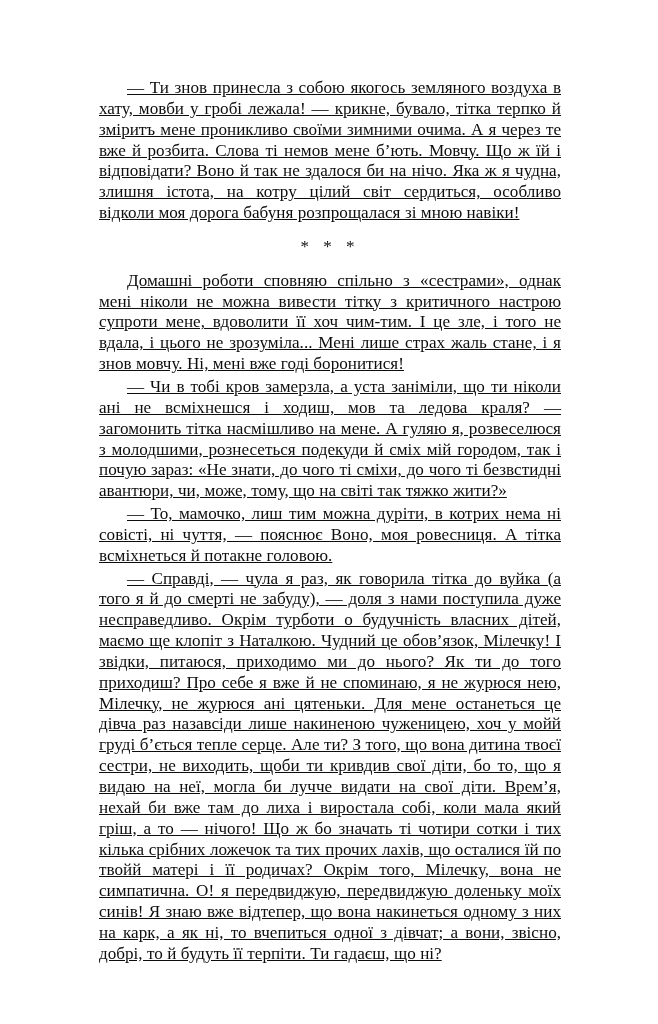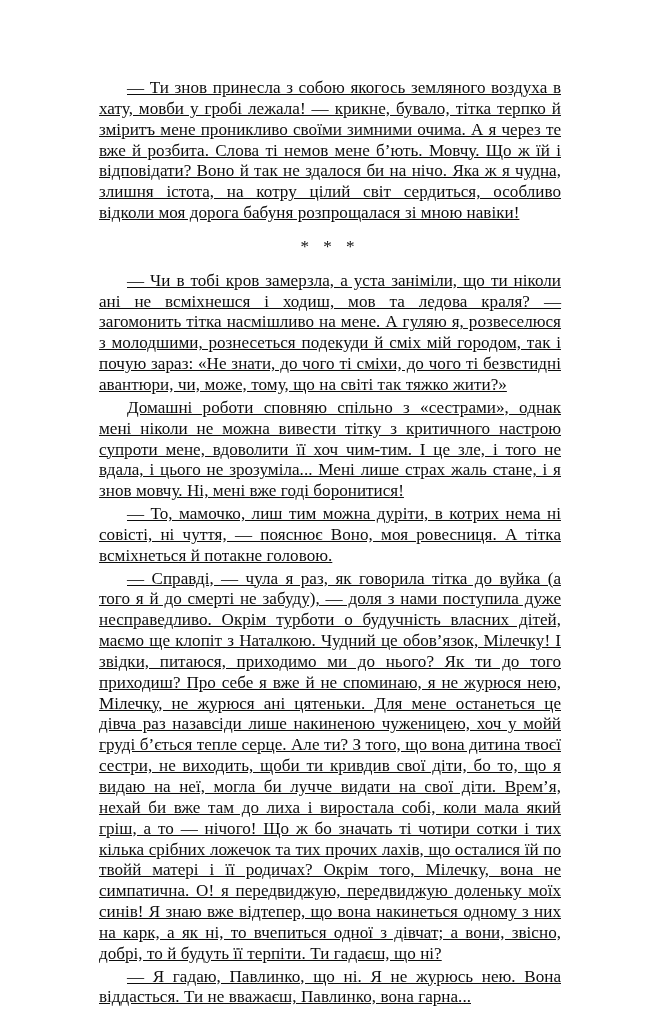--- a/index.html
+++ b/index.html
@@ -68,26 +68,25 @@
 <body>
 
 <div class="page">
 
   <div class="text-block">
 
     <p class="para">— Ти знов принесла з собою якогось земляного воздуха в хату, мовби у гробі лежала! — крикне, бувало, тітка терпко й зміритъ мене проникливо своїми зимними очима. А я через те вже й розбита. Слова ті немов мене б’ють. Мовчу. Що ж їй і відповідати? Воно й так не здалося би на нічо. Яка ж я чудна, злишня істота, на котру цілий світ сердиться, особливо відколи моя дорога бабуня розпрощалася зі мною навіки!</p>
 
     <p class="sep">* * *</p>
 
+    <p class="para">Домашні роботи сповняю спільно з «сестрами», однак мені ніколи не можна вивести тітку з критичного настрою супроти мене, вдоволити її хоч чим-тим. І це зле, і того не вдала, і цього не зрозуміла... Мені лише страх жаль стане, і я знов мовчу. Ні, мені вже годі боронитися!</p>
+
     <p class="para">— Чи в тобі кров замерзла, а уста заніміли, що ти ніколи ані не всміхнешся і ходиш, мов та ледова краля? — загомонить тітка насмішливо на мене. А гуляю я, розвеселюся з молодшими, рознесеться подекуди й сміх мій городом, так і почую зараз: «Не знати, до чого ті сміхи, до чого ті безвстидні авантюри, чи, може, тому, що на світі так тяжко жити?»</p>
-
-    <p class="para">Домашні роботи сповняю спільно з «сестрами», однак мені ніколи не можна вивести тітку з критичного настрою супроти мене, вдоволити її хоч чим-тим. І це зле, і того не вдала, і цього не зрозуміла... Мені лише страх жаль стане, і я знов мовчу. Ні, мені вже годі боронитися!</p>
 
     <p class="para">— То, мамочко, лиш тим можна дуріти, в котрих нема ні совісті, ні чуття, — пояснює Воно, моя ровесниця. А тітка всміхнеться й потакне головою.</p>
 
     <p class="para">— Справді, — чула я раз, як говорила тітка до вуйка (а того я й до смерті не забуду), — доля з нами поступила дуже несправедливо. Окрім турботи о будучність власних дітей, маємо ще клопіт з Наталкою. Чудний це обов’язок, Мілечку! І звідки, питаюся, приходимо ми до нього? Як ти до того приходиш? Про себе я вже й не споминаю, я не журюся нею, Мілечку, не журюся ані цятеньки. Для мене останеться це дівча раз назавсіди лише накиненою чуженицею, хоч у мойй груді б’ється тепле серце. Але ти? З того, що вона дитина твоєї сестри, не виходить, щоби ти кривдив свої діти, бо то, що я видаю на неї, могла би лучче видати на свої діти. Врем’я, нехай би вже там до лиха і виростала собі, коли мала який гріш, а то — нічого! Що ж бо значать ті чотири сотки і тих кілька срібних ложечок та тих прочих лахів, що осталися їй по твойй матері і її родичах? Окрім того, Мілечку, вона не симпатична. О! я передвиджую, передвиджую доленьку моїх синів! Я знаю вже відтепер, що вона накинеться одному з них на карк, а як ні, то вчепиться одної з дівчат; а вони, звісно, добрі, то й будуть її терпіти. Ти гадаєш, що ні?</p>
 
-    <p class="para">— Я гадаю, Павлинко, що ні. Я не журюсь нею. Вона віддасться. Ти не вважаєш, Павлинко, вона гарна...</p>
 
   </div>
 
 
 </div>
 
 </body></html>

